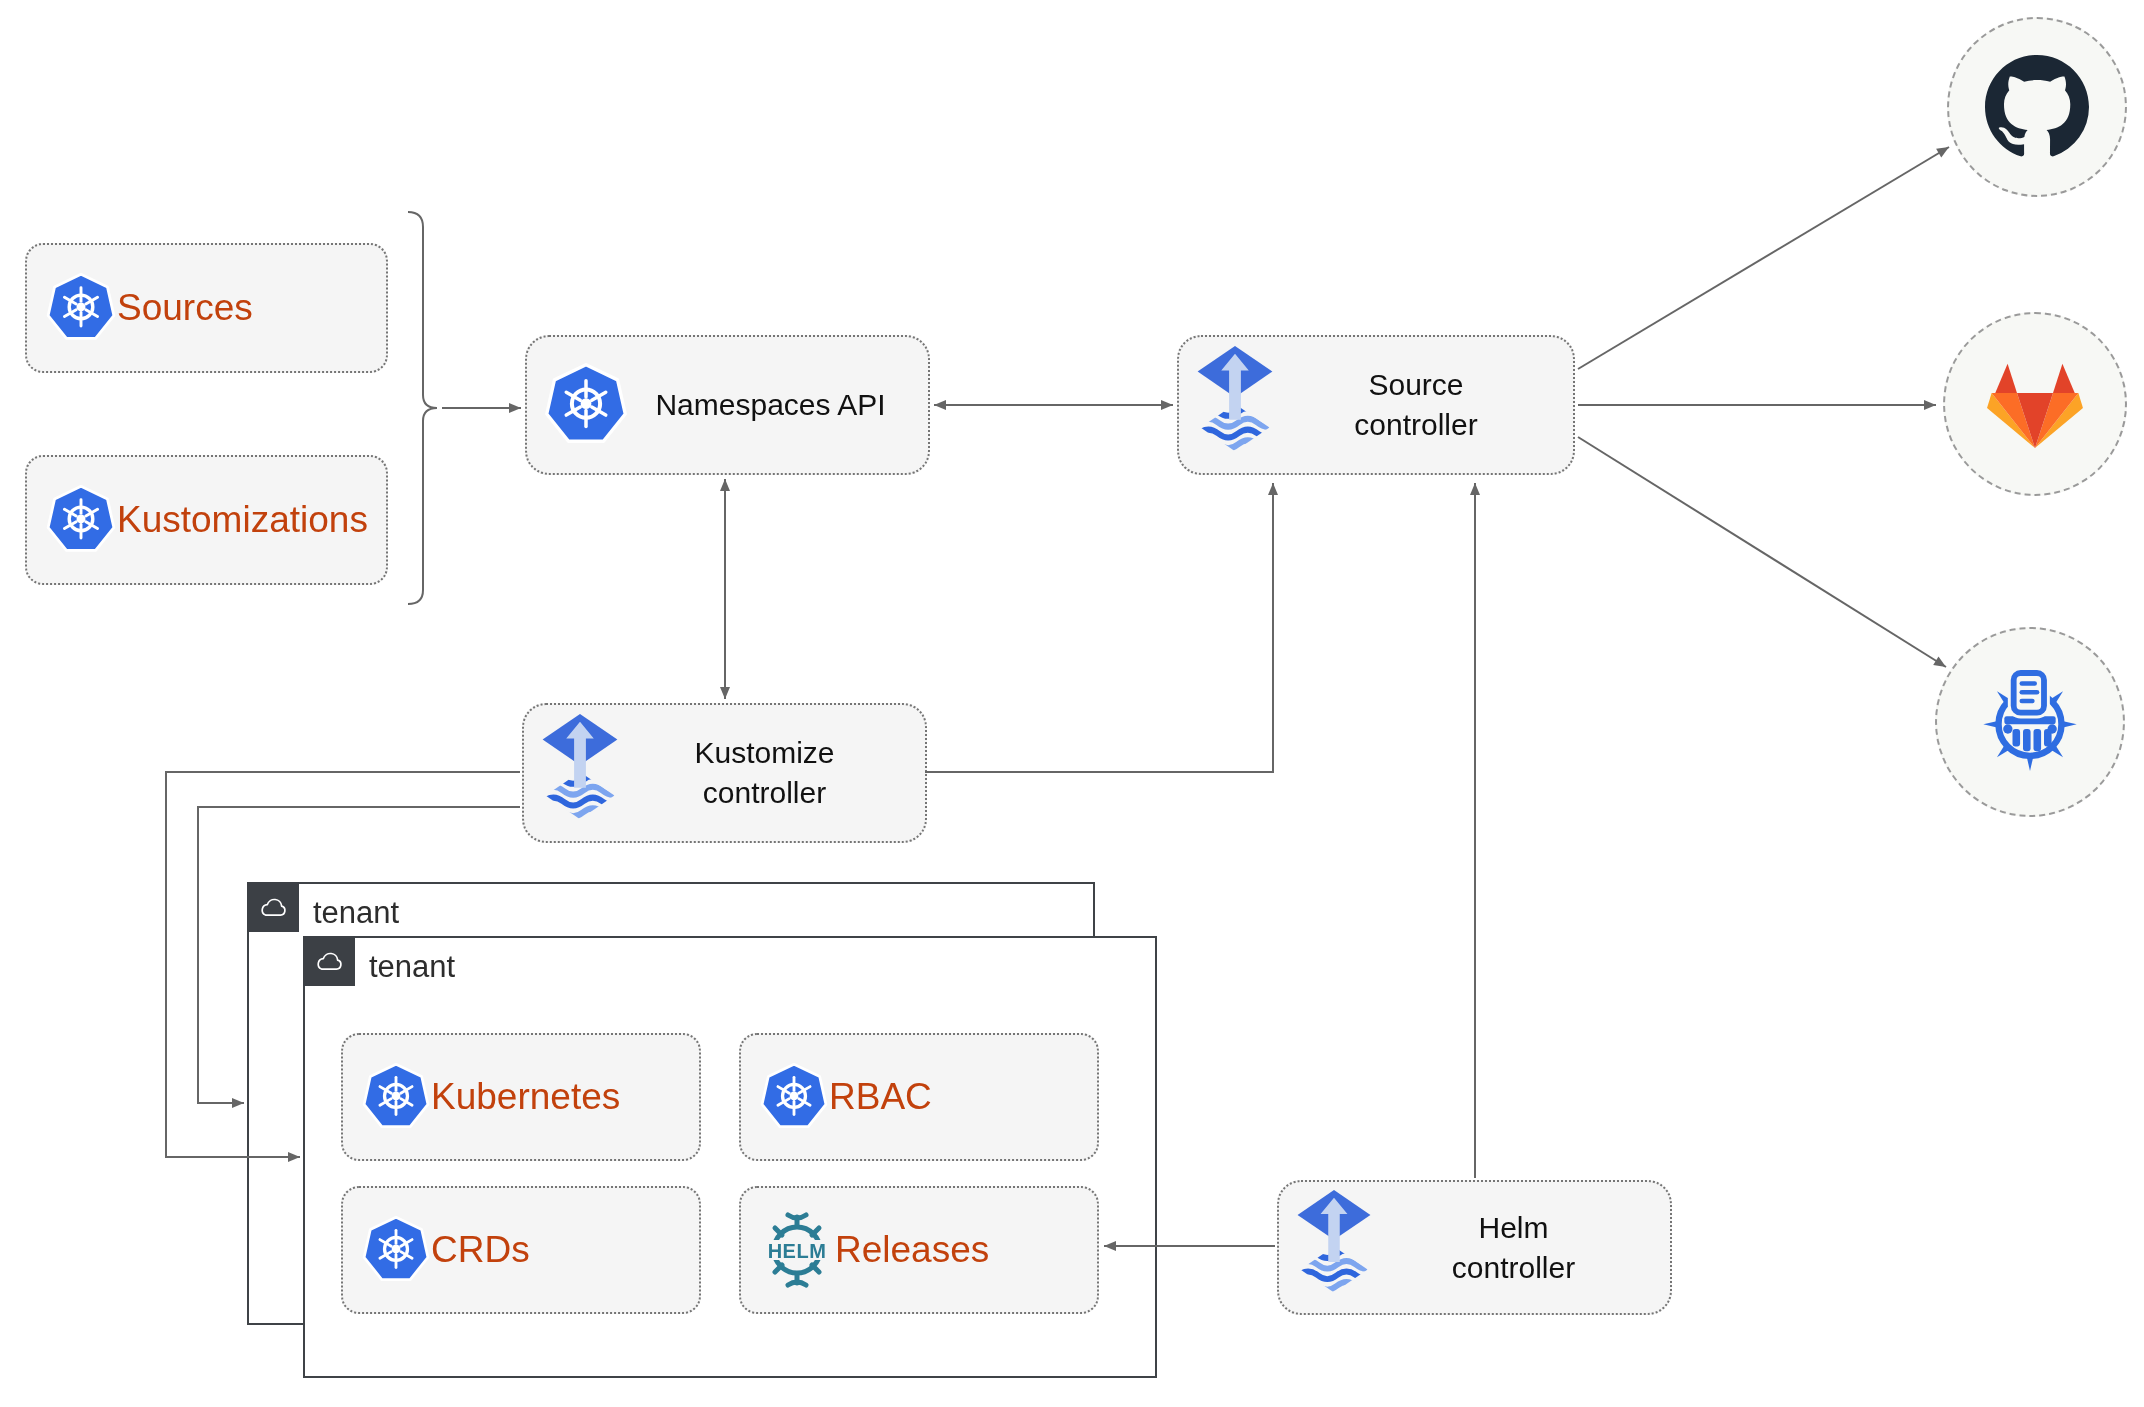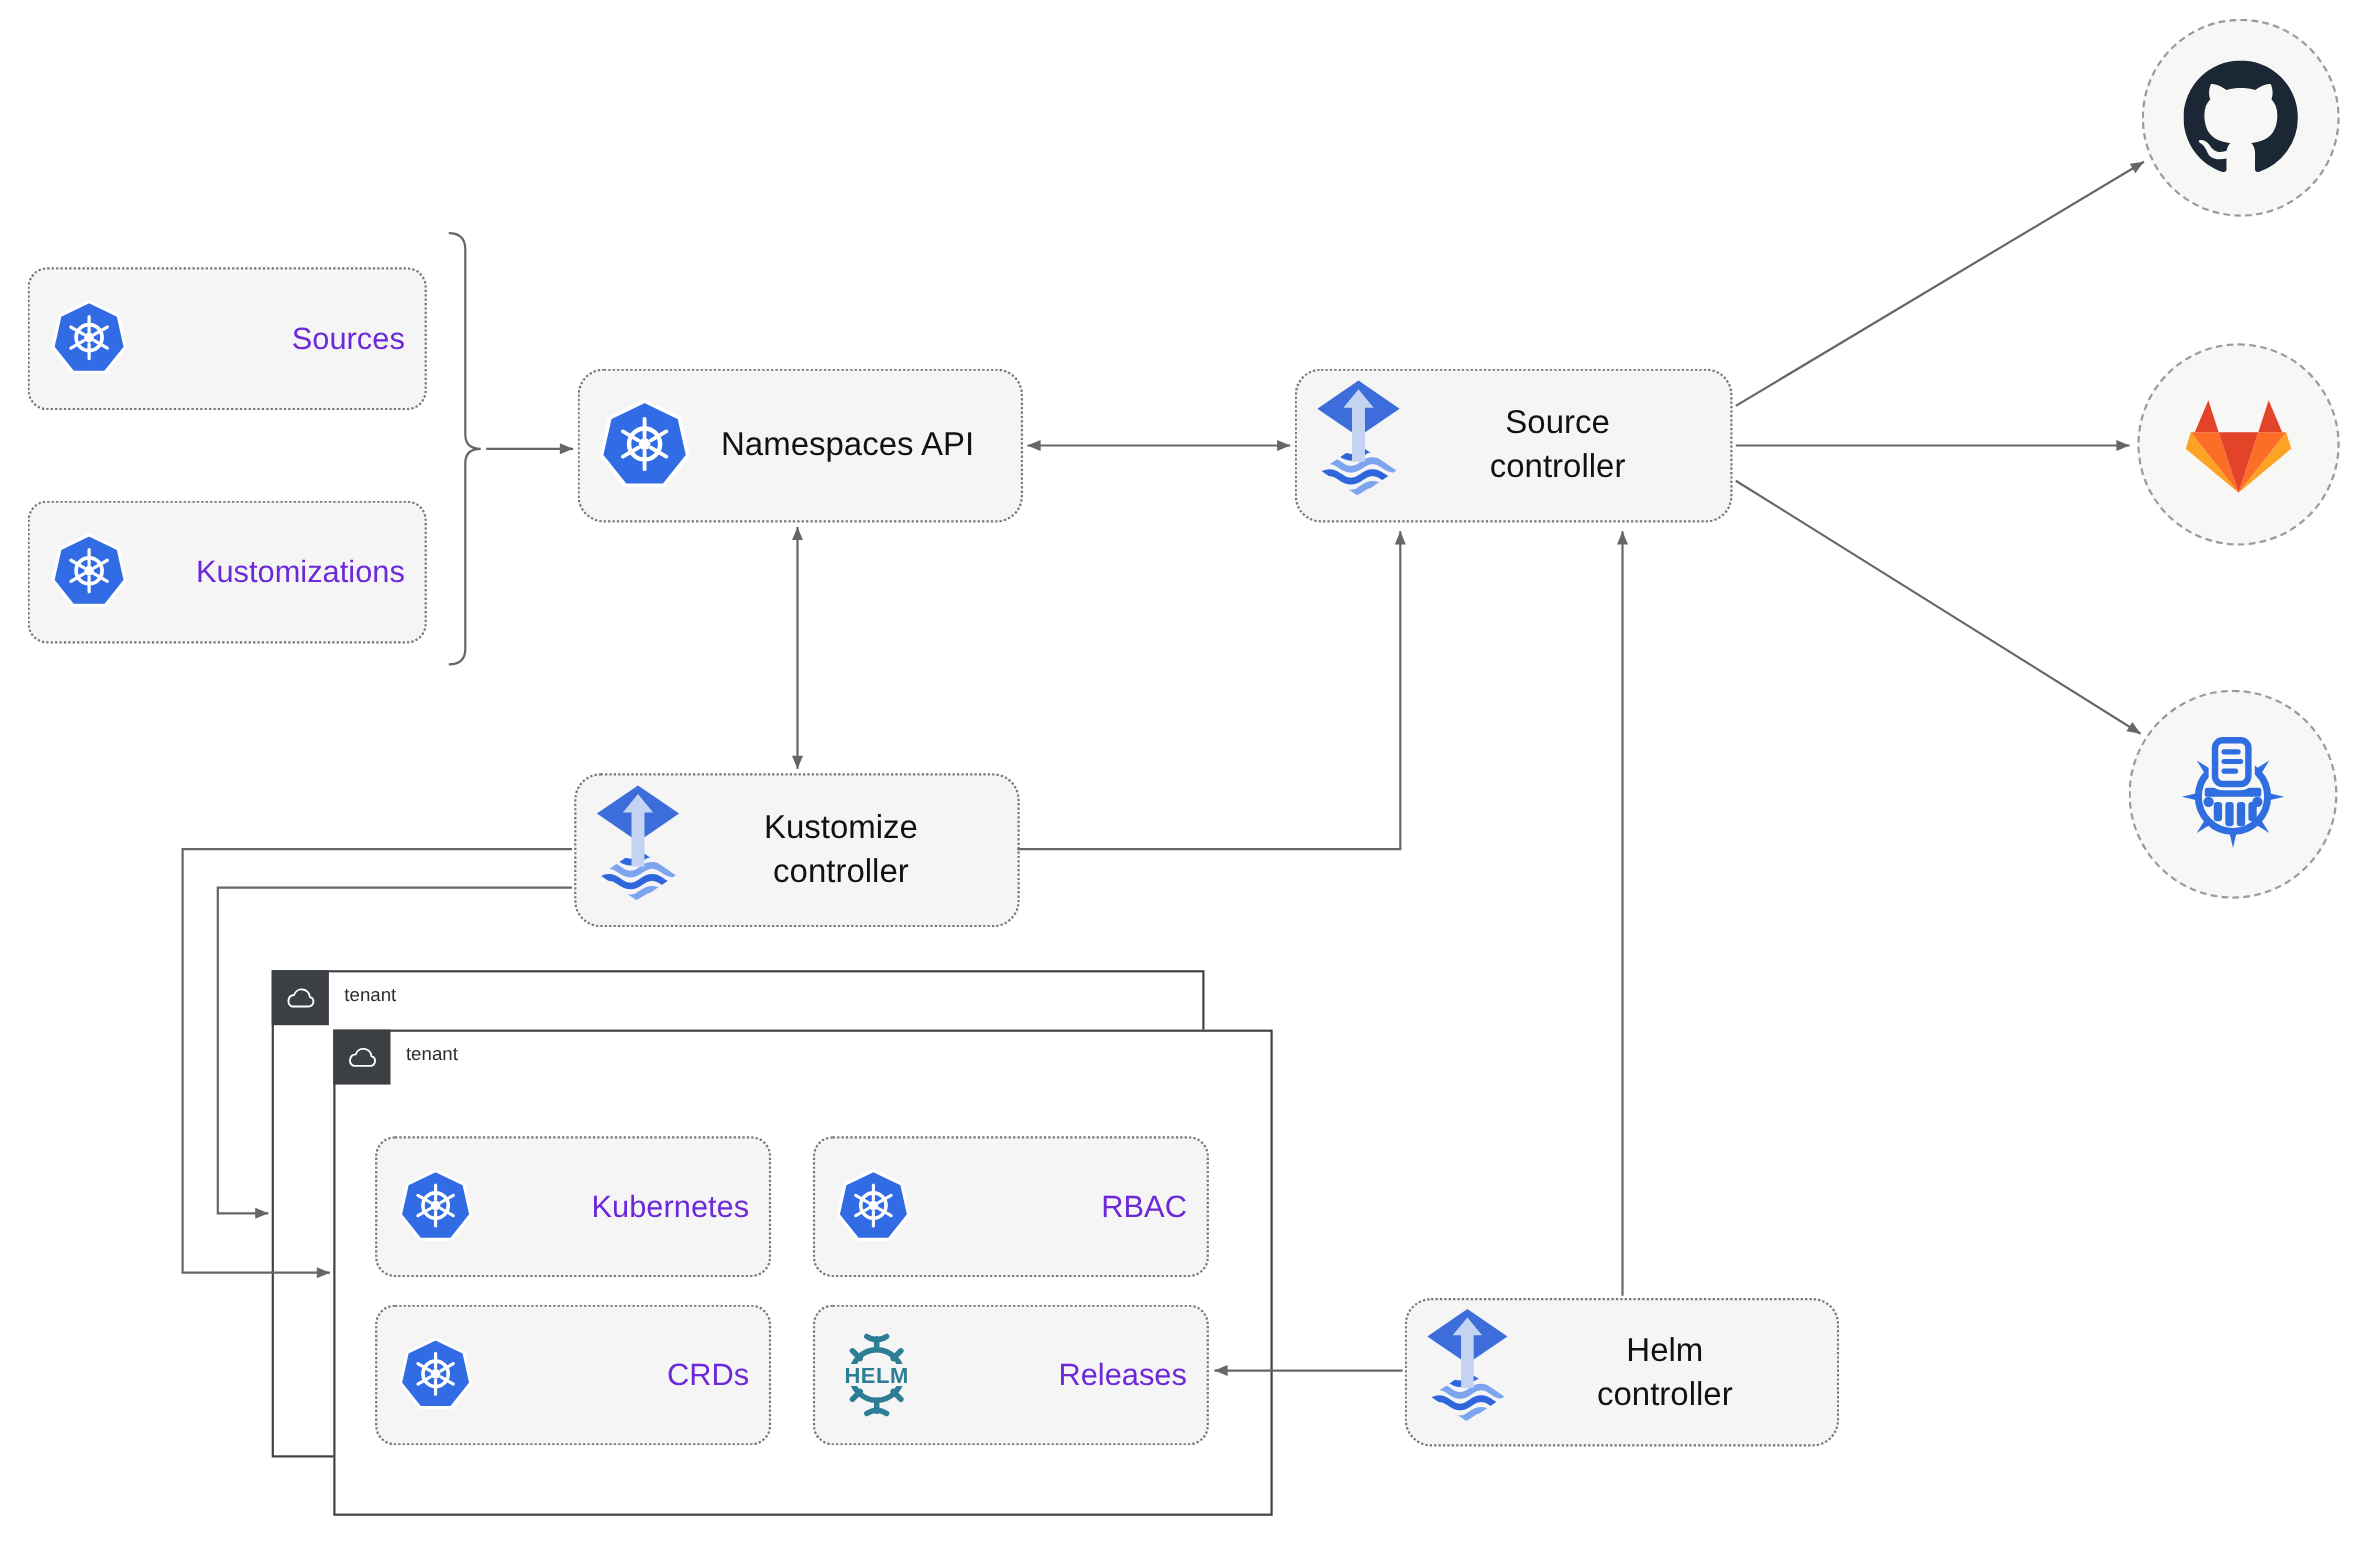--- a/index.html
+++ b/index.html
@@ -2,31 +2,31 @@
 <html><head>
 <meta charset="utf-8">
 <style>
   html,body{margin:0;padding:0;background:#fff;}
   .canvas{position:relative;width:2144px;height:1407px;background:#fff;overflow:hidden;
           font-family:"Liberation Sans","DejaVu Sans",sans-serif;color:#161616;}
   .connectors{position:absolute;left:0;top:0;z-index:6;pointer-events:none;}
   .chip{position:absolute;display:flex;align-items:center;padding:0 18px;box-sizing:border-box;
         background:#F5F5F5;border:2px dotted #757575;border-radius:18px;z-index:4;}
   .chip .ic{flex:0 0 auto;}
-  .chip-label{flex:1;text-align:right;font-size:28px;color:#6d28d9;}
+  .chip-label{flex:1;text-align:left;font-size:37px;color:#c2410c;}
   .panel{position:absolute;display:flex;align-items:center;padding:0 16px;box-sizing:border-box;
          background:#F5F5F5;border:2px dotted #757575;border-radius:24px;z-index:4;}
   .panel .ic{flex:0 0 auto;}
   .panel-label{flex:1;text-align:center;font-size:30px;line-height:1.32;color:#111;}
   .tenant{position:absolute;background:#fff;border:2px solid #3F4347;box-sizing:border-box;}
   .tenant-outer{z-index:1;}
   .tenant-inner{z-index:2;}
   .tenant-badge{position:absolute;left:-2px;top:-2px;width:52px;height:50px;background:#3C4045;
                 display:flex;align-items:center;justify-content:center;}
-  .tenant-label{position:absolute;left:64px;top:11px;font-size:17px;color:#2d2d2d;}
+  .tenant-label{position:absolute;left:64px;top:11px;font-size:31px;color:#2d2d2d;}
   .circle-node{position:absolute;border-radius:50%;background:#F7F8F5;border:2px dashed #9a9a9a;
                display:flex;align-items:center;justify-content:center;z-index:4;box-sizing:border-box;}
   .helm-word{font-family:"Liberation Sans","DejaVu Sans",sans-serif;font-weight:bold;}
 </style>
 </head>
 <body>
 
 <div class="canvas">
 
   <svg style="position:absolute;width:0;height:0" aria-hidden="true">

